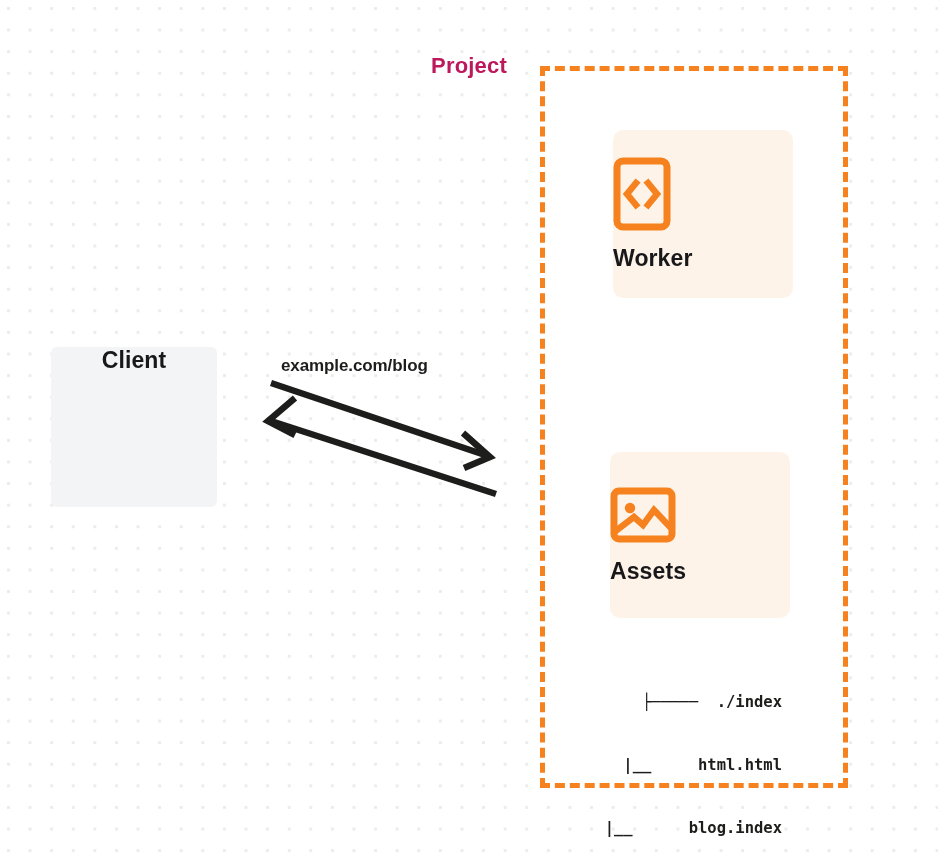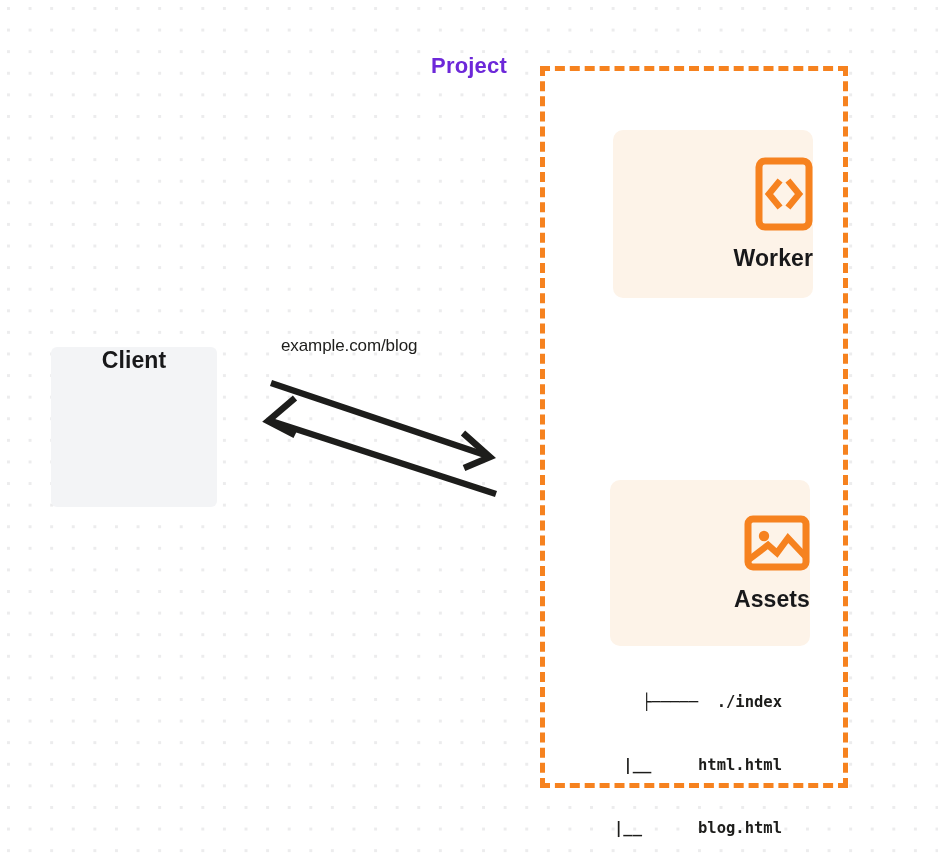--- a/index.html
+++ b/index.html
@@ -64,23 +64,23 @@
   .conn-head {
     stroke: #1d1d1b;
     stroke-width: 6.5;
     fill: none;
     stroke-linecap: butt;
     stroke-linejoin: miter;
   }
   .conn-label {
     position: absolute;
     left: 281px;
-    top: 336px;
+    top: 356px;
     font-size: 17px;
-    font-weight: normal;
+    font-weight: bold;
     color: #1d1d1b;
     white-space: nowrap;
     letter-spacing: -0.1px;
   }
 
   
   .project-group {
     position: absolute;
     left: 540px;
     top: 66px;
@@ -92,46 +92,46 @@
   }
   .project-title {
     position: absolute;
     left: 50%;
     top: 66px;
     transform: translate(-50%, -50%);
     background: #ffffff;
     padding: 0 7px;
     font-size: 22px;
     font-weight: bold;
-    color: #6d28d9;
+    color: #be185d;
     white-space: nowrap;
     letter-spacing: 0.2px;
     z-index: 5;
   }
 
   
   .card {
     position: absolute;
-    width: 200px;
+    width: 180px;
     background: #fdf3e8;
     border-radius: 10px;
     display: flex;
     flex-direction: column;
-    align-items: flex-end;
+    align-items: flex-start;
     justify-content: center;
     z-index: 3;
   }
   .card-worker {
     left: 613px;
     top: 130px;
     height: 168px;
   }
   .card-assets {
     left: 610px;
-    top: 480px;
+    top: 452px;
     height: 166px;
   }
   .card-icon {
     display: block;
     margin-bottom: 14px;
   }
   .card-label {
     font-size: 23px;
     font-weight: bold;
     color: #18181a;
@@ -195,17 +195,17 @@
       <rect x="4" y="5" width="58" height="48" rx="5" ry="5" fill="none" stroke="#f6821f" stroke-width="7"></rect>
       <circle cx="20" cy="22" r="5.2" fill="#f6821f"></circle>
       <polyline points="7,44 24,31 33,39 44,24 60,41" fill="none" stroke="#f6821f" stroke-width="6.5" stroke-linecap="square" stroke-linejoin="miter"></polyline>
     </svg>
     <span class="card-label">Assets</span>
   </div>
 
   <div class="file-tree">
     <div>├─────  ./index</div>
     <div>     |__     html.html</div>
-    <div>     |__      blog.html</div>
+    <div>     |__      blog.index</div>
     
   </div>
 
 </div>
 
 </body></html>

